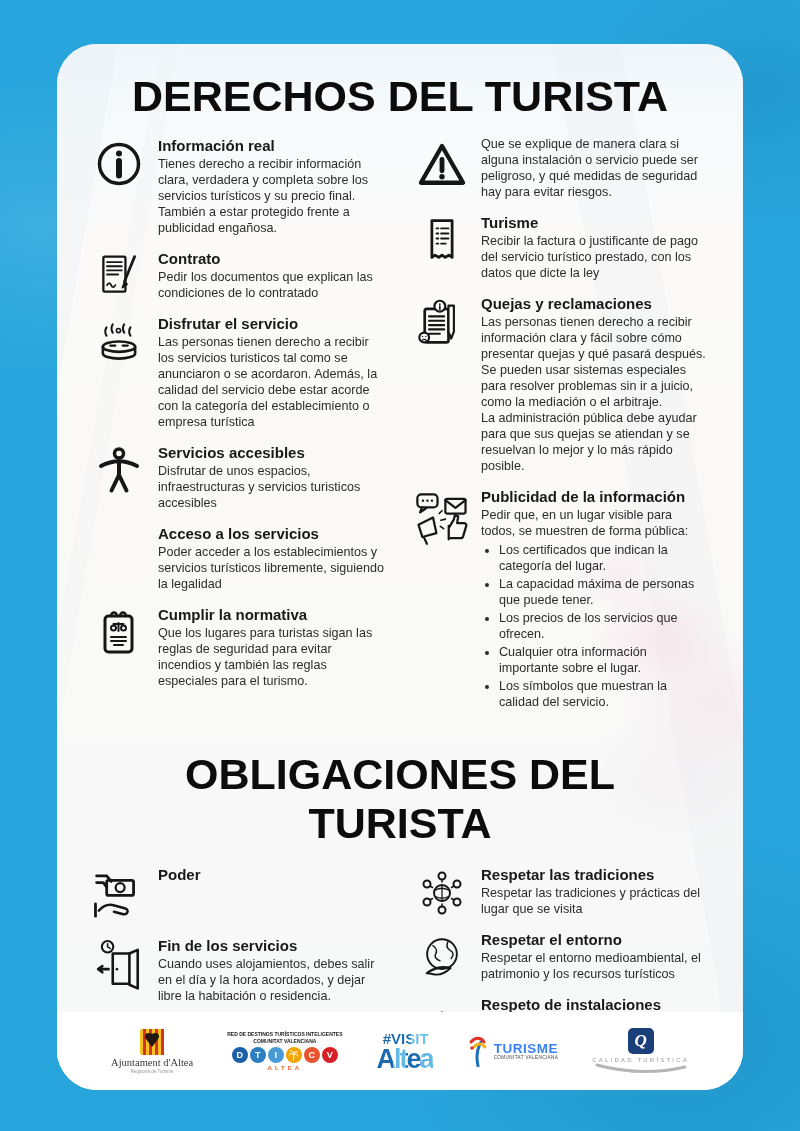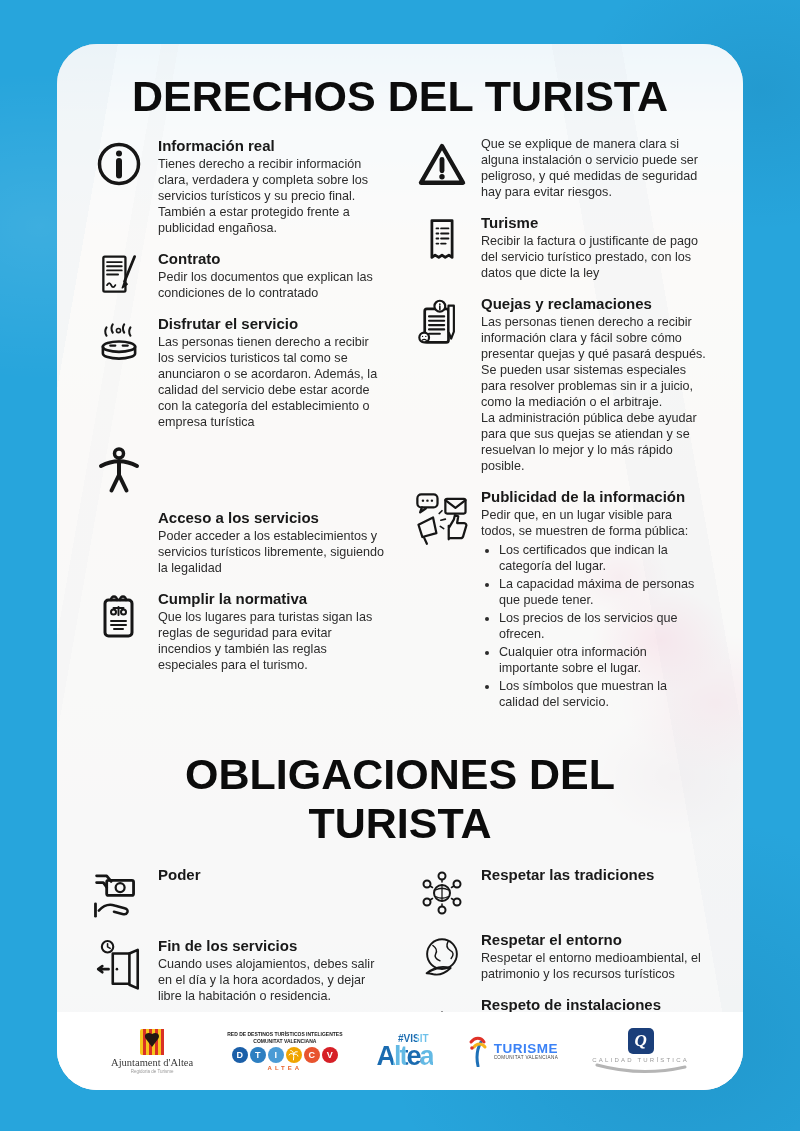--- a/index.html
+++ b/index.html
@@ -37,21 +37,21 @@
   .logos{position:absolute;left:0;right:0;bottom:0;height:78px;background:#fff;z-index:2;
     display:flex;align-items:center;justify-content:space-evenly;padding:0 20px;}
   .logo{display:flex;flex-direction:column;align-items:center;justify-content:center;}
   .aj-name{font-family:"Liberation Serif",serif;font-size:10.5px;color:#3a3a3a;margin-top:2px;}
   .aj-sub{font-size:4.5px;color:#999;margin-top:1px;}
   .dti-h{font-size:5px;font-weight:700;color:#222;text-align:center;line-height:1.3;}
   .dti-row{display:flex;gap:2px;margin:3px 0 2px;}
   .dti-c{width:16px;height:16px;border-radius:50%;display:flex;align-items:center;justify-content:center;
     color:#fff;font-size:9px;font-weight:700;}
   .dti-sub{font-size:6px;letter-spacing:3px;color:#e8632c;font-weight:700;}
-  .visit-tag{font-size:10px;font-weight:700;align-self:flex-end;margin-right:4px;
+  .visit-tag{font-size:15px;font-weight:700;align-self:flex-end;margin-right:4px;
     background:linear-gradient(90deg,#1a6bb0 0 60%,#6cc0ea 60%);-webkit-background-clip:text;background-clip:text;color:transparent;}
   .visit-name{font-size:27px;font-weight:700;letter-spacing:-2px;line-height:0.9;
     background:linear-gradient(90deg,#1a6bb0 0 28%,#63b9e4 28% 52%,#1a6bb0 52% 78%,#63b9e4 78%);
     -webkit-background-clip:text;background-clip:text;color:transparent;}
   .tur{flex-direction:row;gap:5px;}
   .tur-name{font-size:13.5px;font-weight:700;color:#3b82f6;letter-spacing:0.5px;line-height:1;text-align:center;}
   .tur-sub{font-size:4.6px;color:#444;letter-spacing:0.4px;}
   .q-box{width:26px;height:26px;background:#1b3f7a;border-radius:5px;display:flex;align-items:center;justify-content:center;
     color:#fff;font-family:"Liberation Serif",serif;font-size:17px;font-weight:700;font-style:italic;}
   .q-label{font-size:6px;letter-spacing:2.2px;color:#9a9a9a;margin-top:3px;}
@@ -122,20 +122,24 @@
 
           <div class="item">
             <div class="icn">
               <svg class="ic" width="50" height="50" viewBox="0 0 100 100">
                   <circle cx="50" cy="15" r="9" stroke-width="7"></circle>
                   <path d="M14 40 Q50 21 86 40" stroke-width="8"></path>
                   <path d="M50 30 V58" stroke-width="8"></path>
                   <path d="M50 58 L35 89 M50 58 L65 89" stroke-width="8"></path>
                 </svg>
             </div>
+            <div class="itx">
+              <div class="ititle">Servicios accesibles</div>
+              <div class="ibody">Disfrutar de unos espacios, infraestructuras y servicios turisticos accesibles</div>
+            </div>
           </div>
 
           <div class="item">
             <div class="icn"></div>
             <div class="itx">
               <div class="ititle">Acceso a los servicios</div>
               <div class="ibody">Poder acceder a los establecimientos y servicios turísticos libremente, siguiendo la legalidad</div>
             </div>
           </div>
 
@@ -305,20 +309,21 @@
                   <circle cx="80" cy="32" r="7" stroke-width="4"></circle>
                   <circle cx="80" cy="68" r="7" stroke-width="4"></circle>
                   <circle cx="50" cy="84" r="7" stroke-width="4"></circle>
                   <circle cx="20" cy="68" r="7" stroke-width="4"></circle>
                   <circle cx="20" cy="32" r="7" stroke-width="4"></circle>
                   <path d="M50 23 v5 M74 36 l-5 3 M74 64 l-5 -3 M50 77 v-5 M26 64 l5 -3 M26 36 l5 3" stroke-width="3"></path>
                 </svg>
             </div>
             <div class="itx">
               <div class="ititle">Respetar las tradiciones</div>
+              <div class="ibody">Respetar las tradiciones y prácticas del lugar que se visita</div>
             </div>
           </div>
 
           <div class="item">
             <div class="icn">
               <svg class="ic" width="48" height="48" viewBox="0 0 100 100">
                   <circle cx="50" cy="44" r="31" stroke-width="4"></circle>
                   <path d="M31 26 q11 8 6 17 t9 15 M63 17 q-7 13 4 19 t2 17" stroke-width="3"></path>
                   <path d="M18 84 q22 -19 50 -11 q-18 17 -36 13 q-8 -2 -14 -2 z" stroke-width="4"></path>
                   <path d="M22 82 q20 -11 42 -9" stroke-width="2.2"></path>

